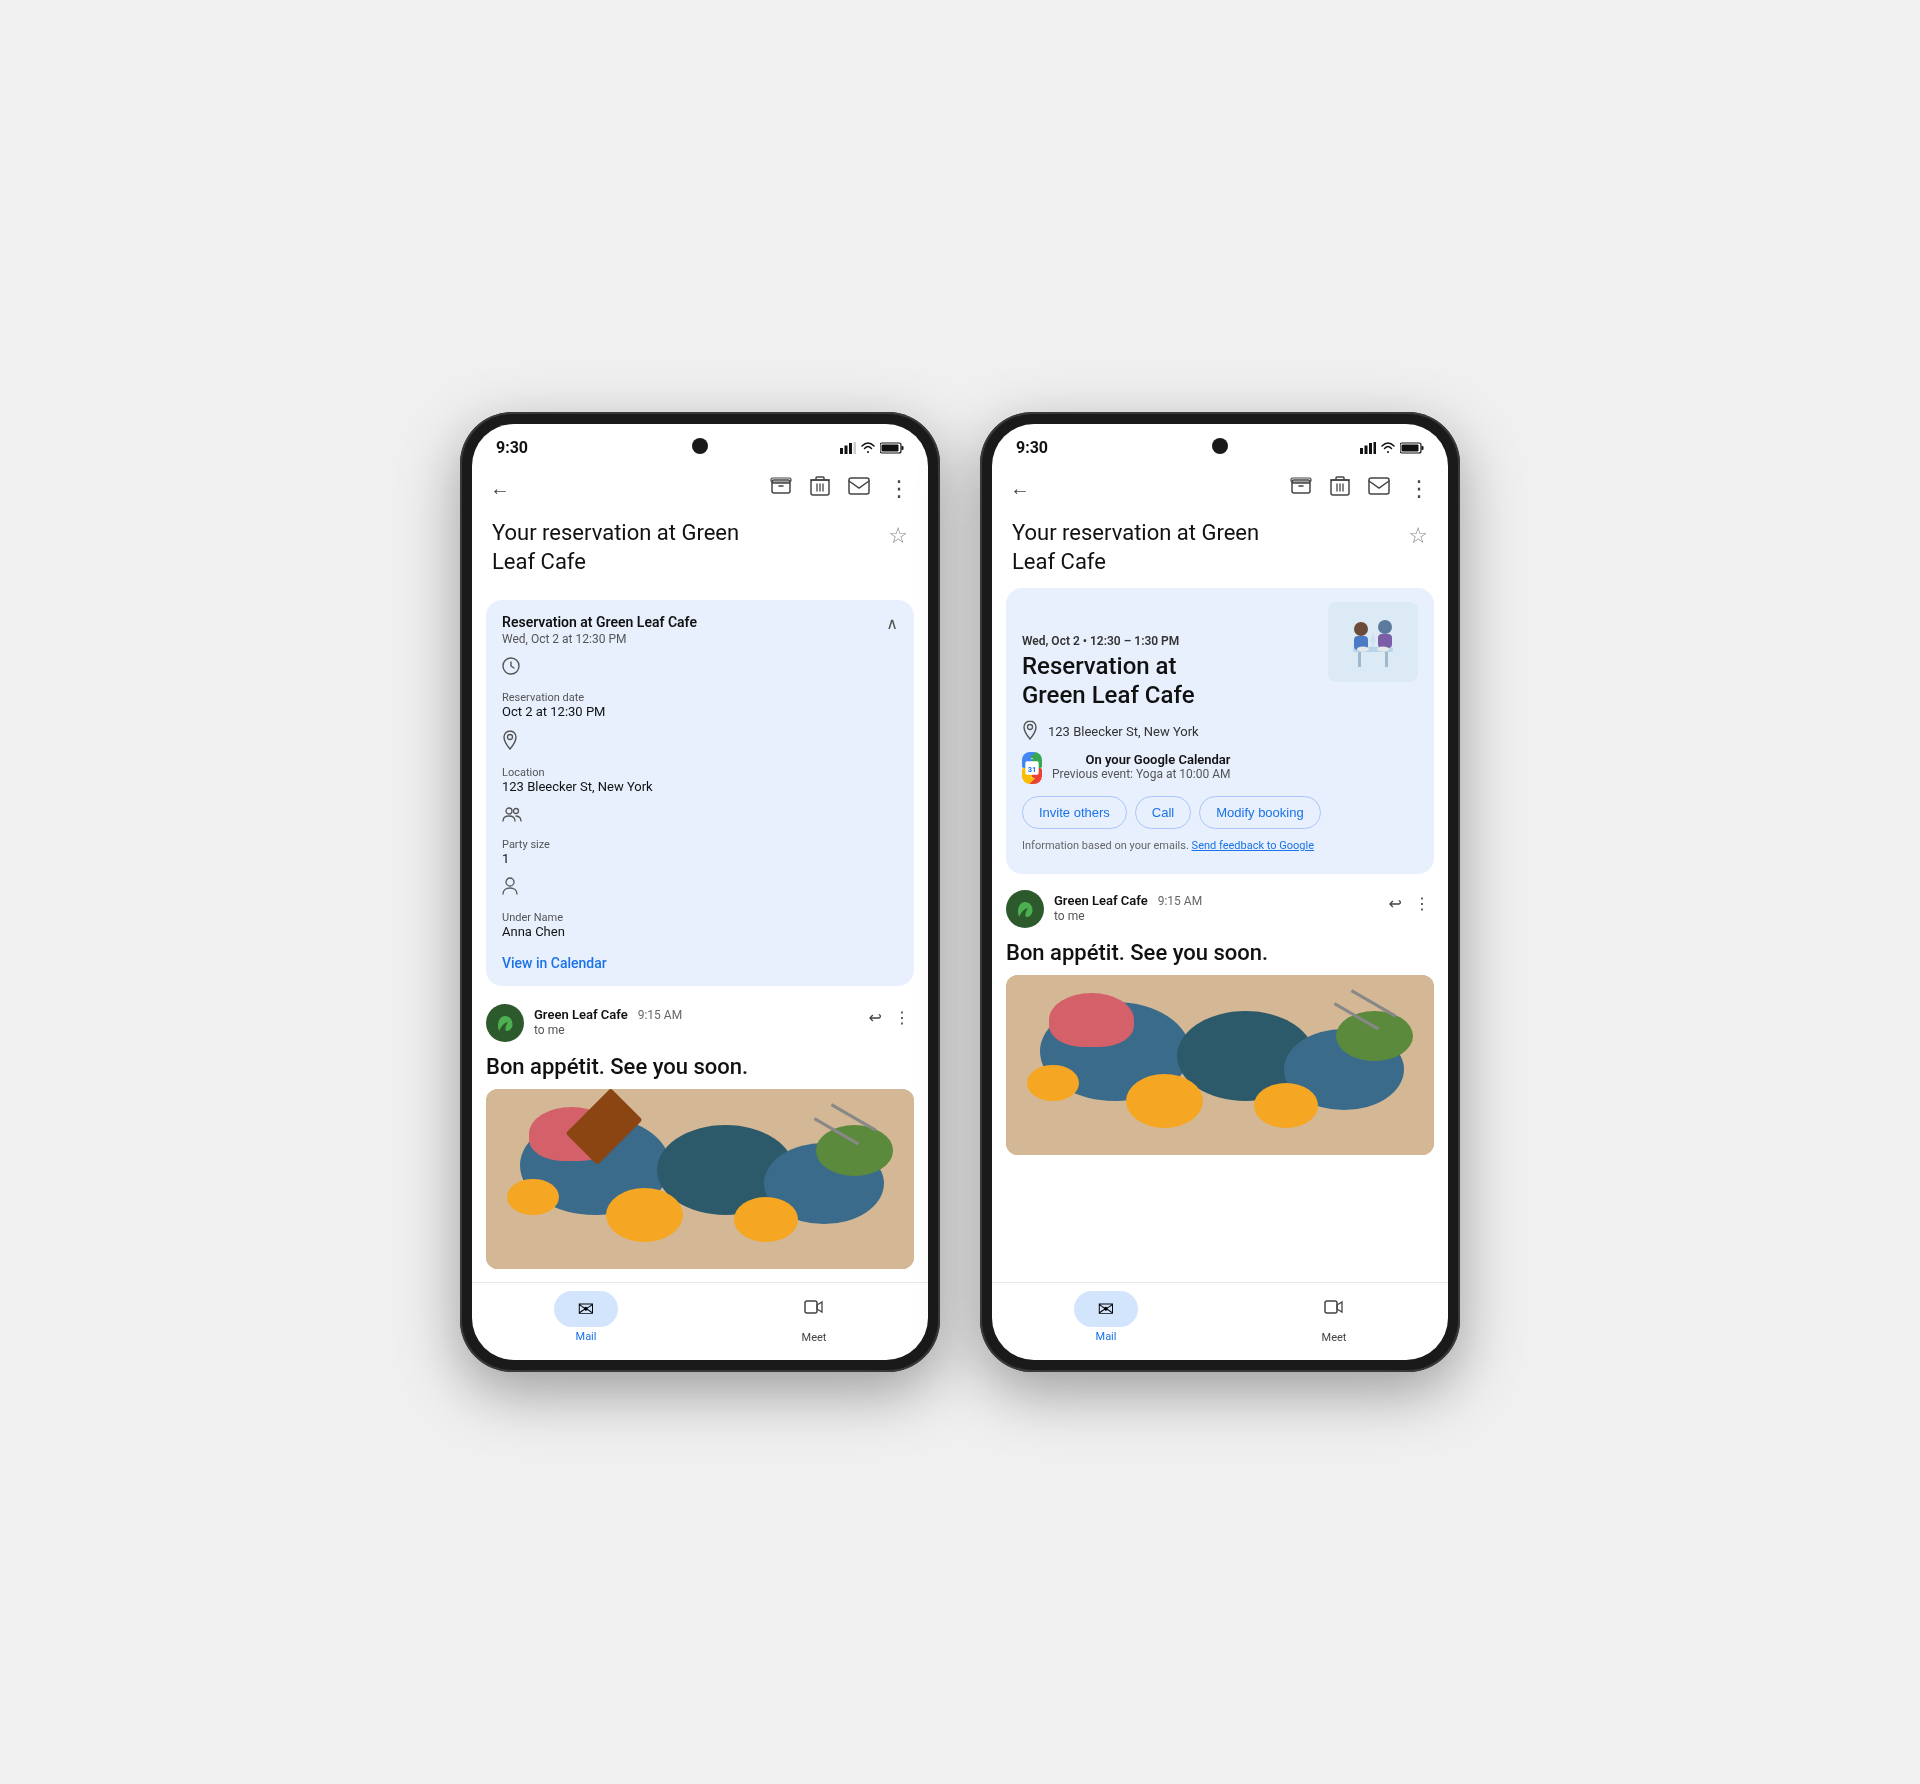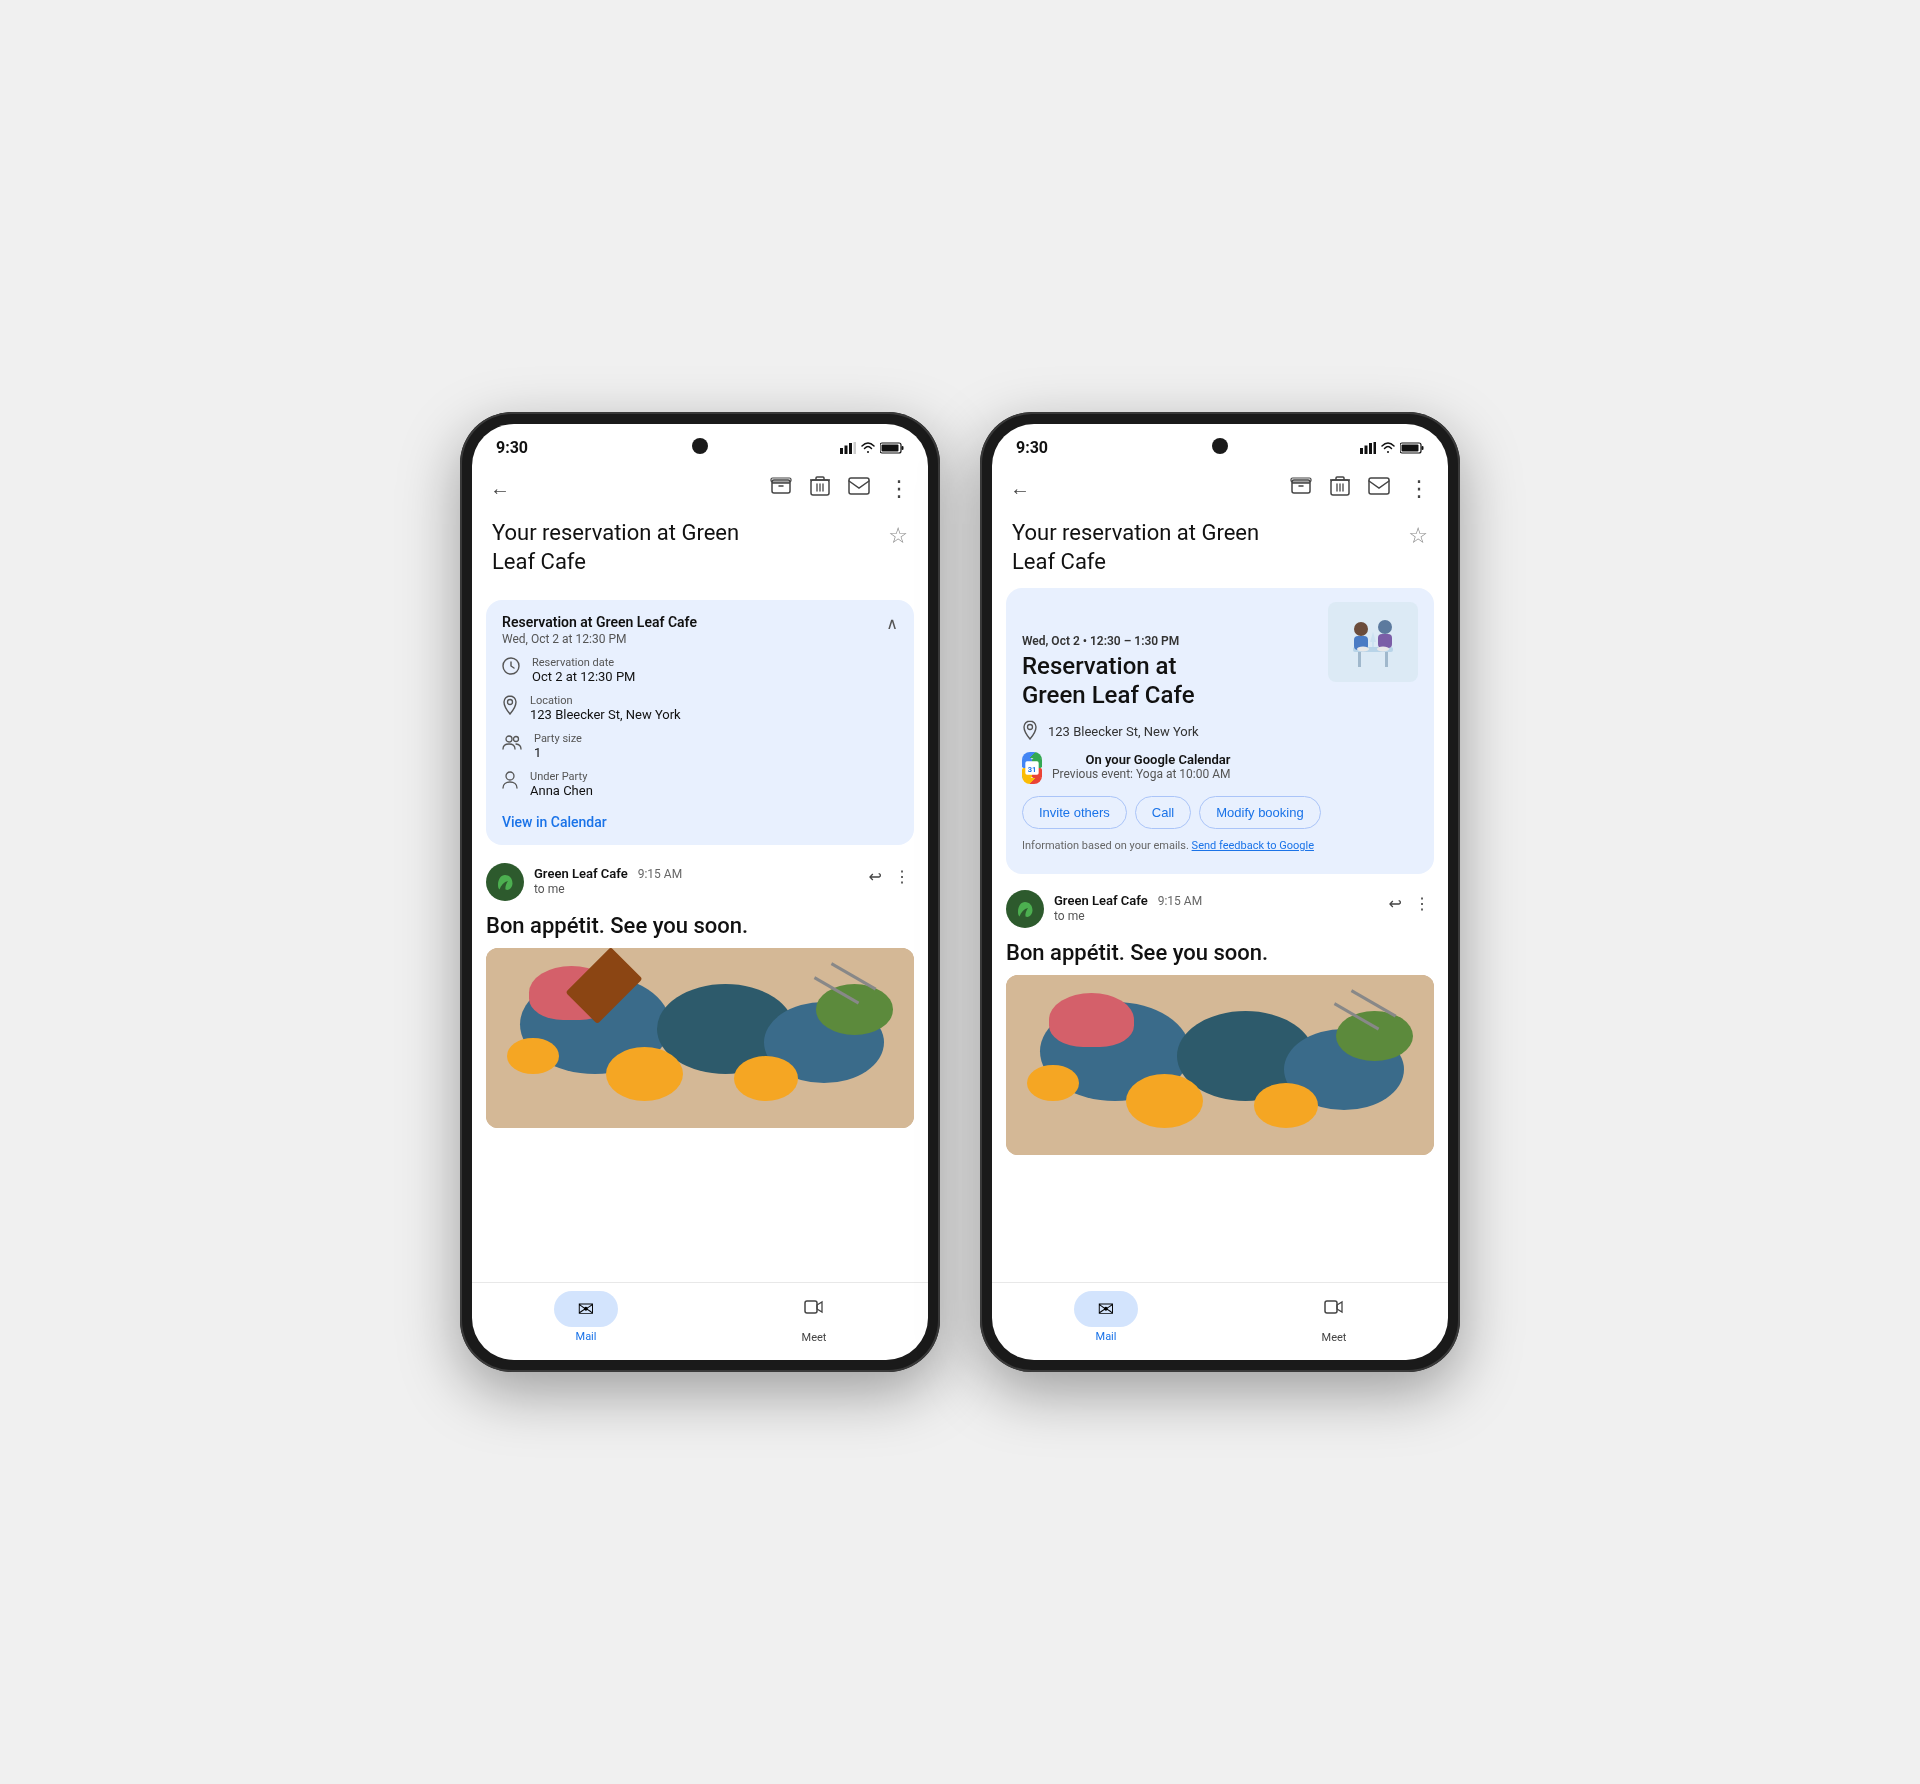--- a/index.html
+++ b/index.html
@@ -129,20 +129,21 @@
 
     .res-card-title { font-size: 14px; font-weight: 600; color: #111; }
     .res-card-subtitle { font-size: 12px; color: #555; margin-top: 2px; }
     .res-collapse-icon { font-size: 16px; color: #555; }
 
     .res-detail-row {
       display: flex;
       align-items: flex-start;
       gap: 12px;
       margin-bottom: 10px;
+      flex-direction: column;
     }
 
     .res-detail-icon { font-size: 18px; color: #555; margin-top: 1px; flex-shrink: 0; }
 
     .res-detail-label { font-size: 11px; color: #555; }
     .res-detail-value { font-size: 13px; color: #111; font-weight: 400; }
 
     .view-calendar-link {
       color: #1a73e8;
       font-size: 14px;
@@ -532,21 +533,21 @@
       </div>
 
       <div class="res-detail-row">
         <span class="res-detail-icon">
           <svg width="16" height="18" viewBox="0 0 16 18" fill="none">
               <circle cx="8" cy="5" r="4" stroke="#555" stroke-width="1.3"></circle>
               <path d="M1 17c0-3.9 3.1-6 7-6s7 2.1 7 6" stroke="#555" stroke-width="1.3" stroke-linecap="round"></path>
             </svg>
         </span>
         <div>
-          <div class="res-detail-label">Under Party</div>
+          <div class="res-detail-label">Under Name</div>
           <div class="res-detail-value">Anna Chen</div>
         </div>
       </div>
 
       <span class="view-calendar-link">View in Calendar</span>
     </div>
 
     <div class="sender-row">
       <div class="sender-avatar">
         <svg width="22" height="22" viewBox="0 0 22 22">

